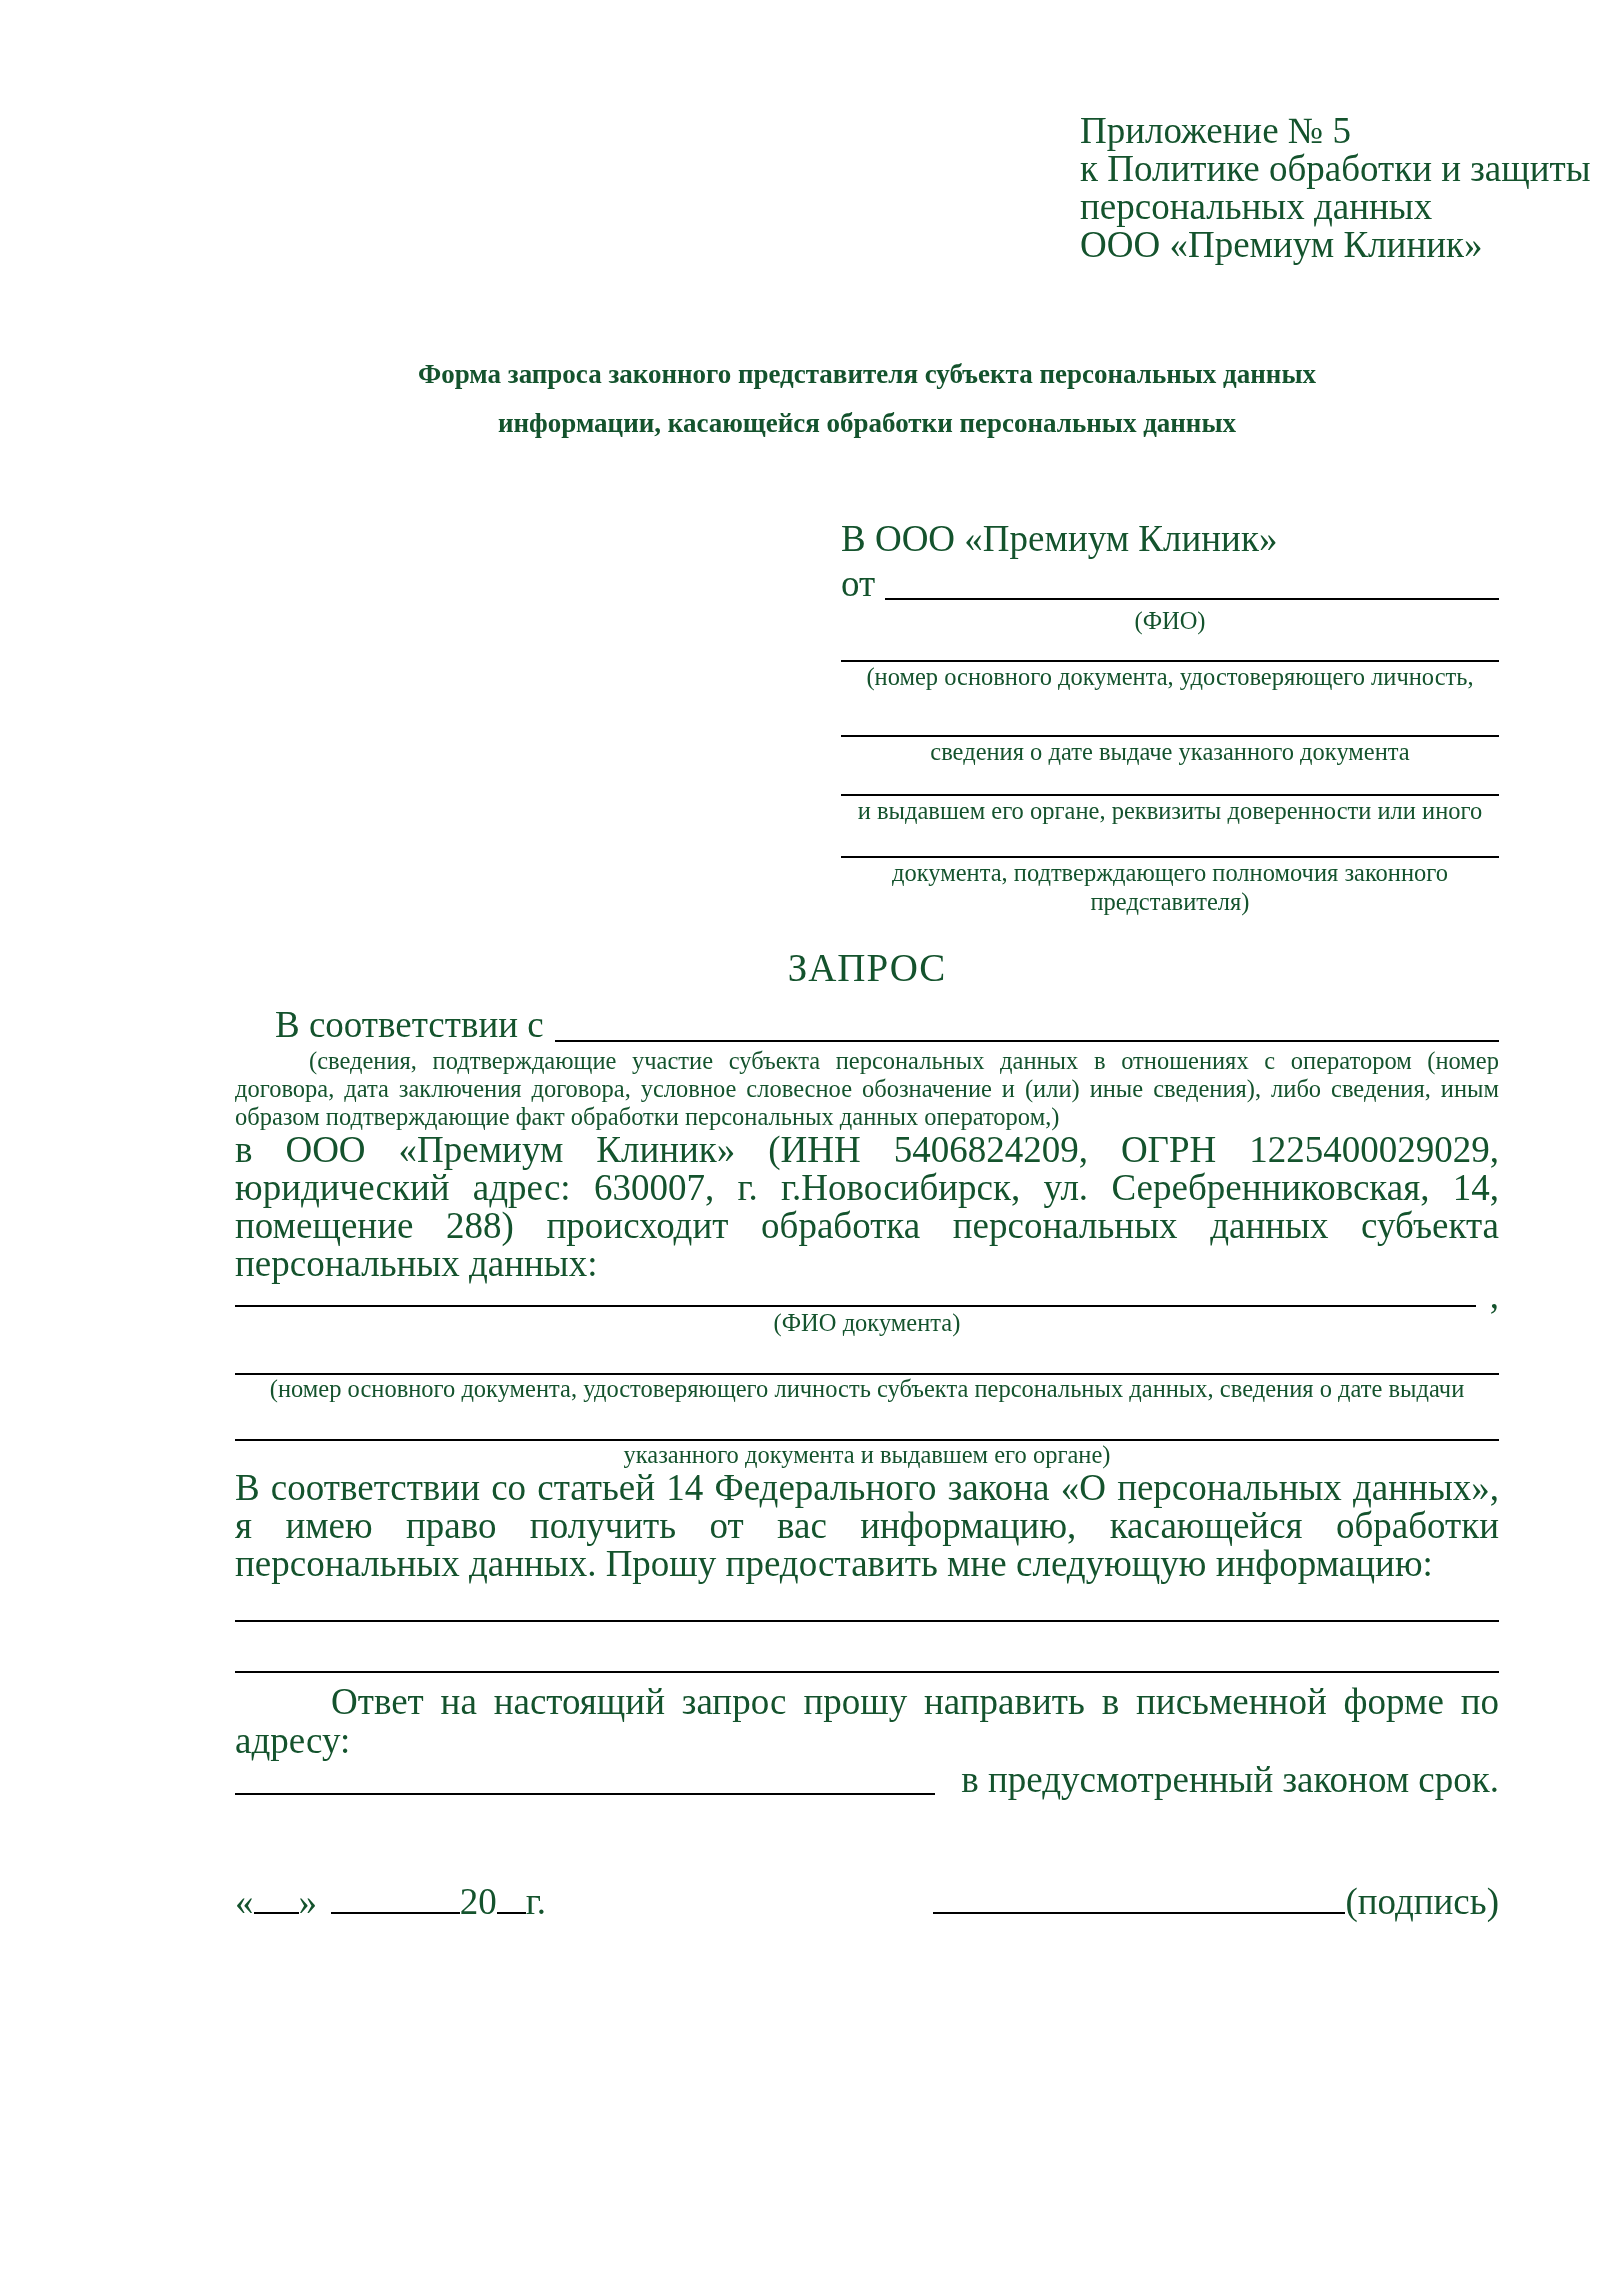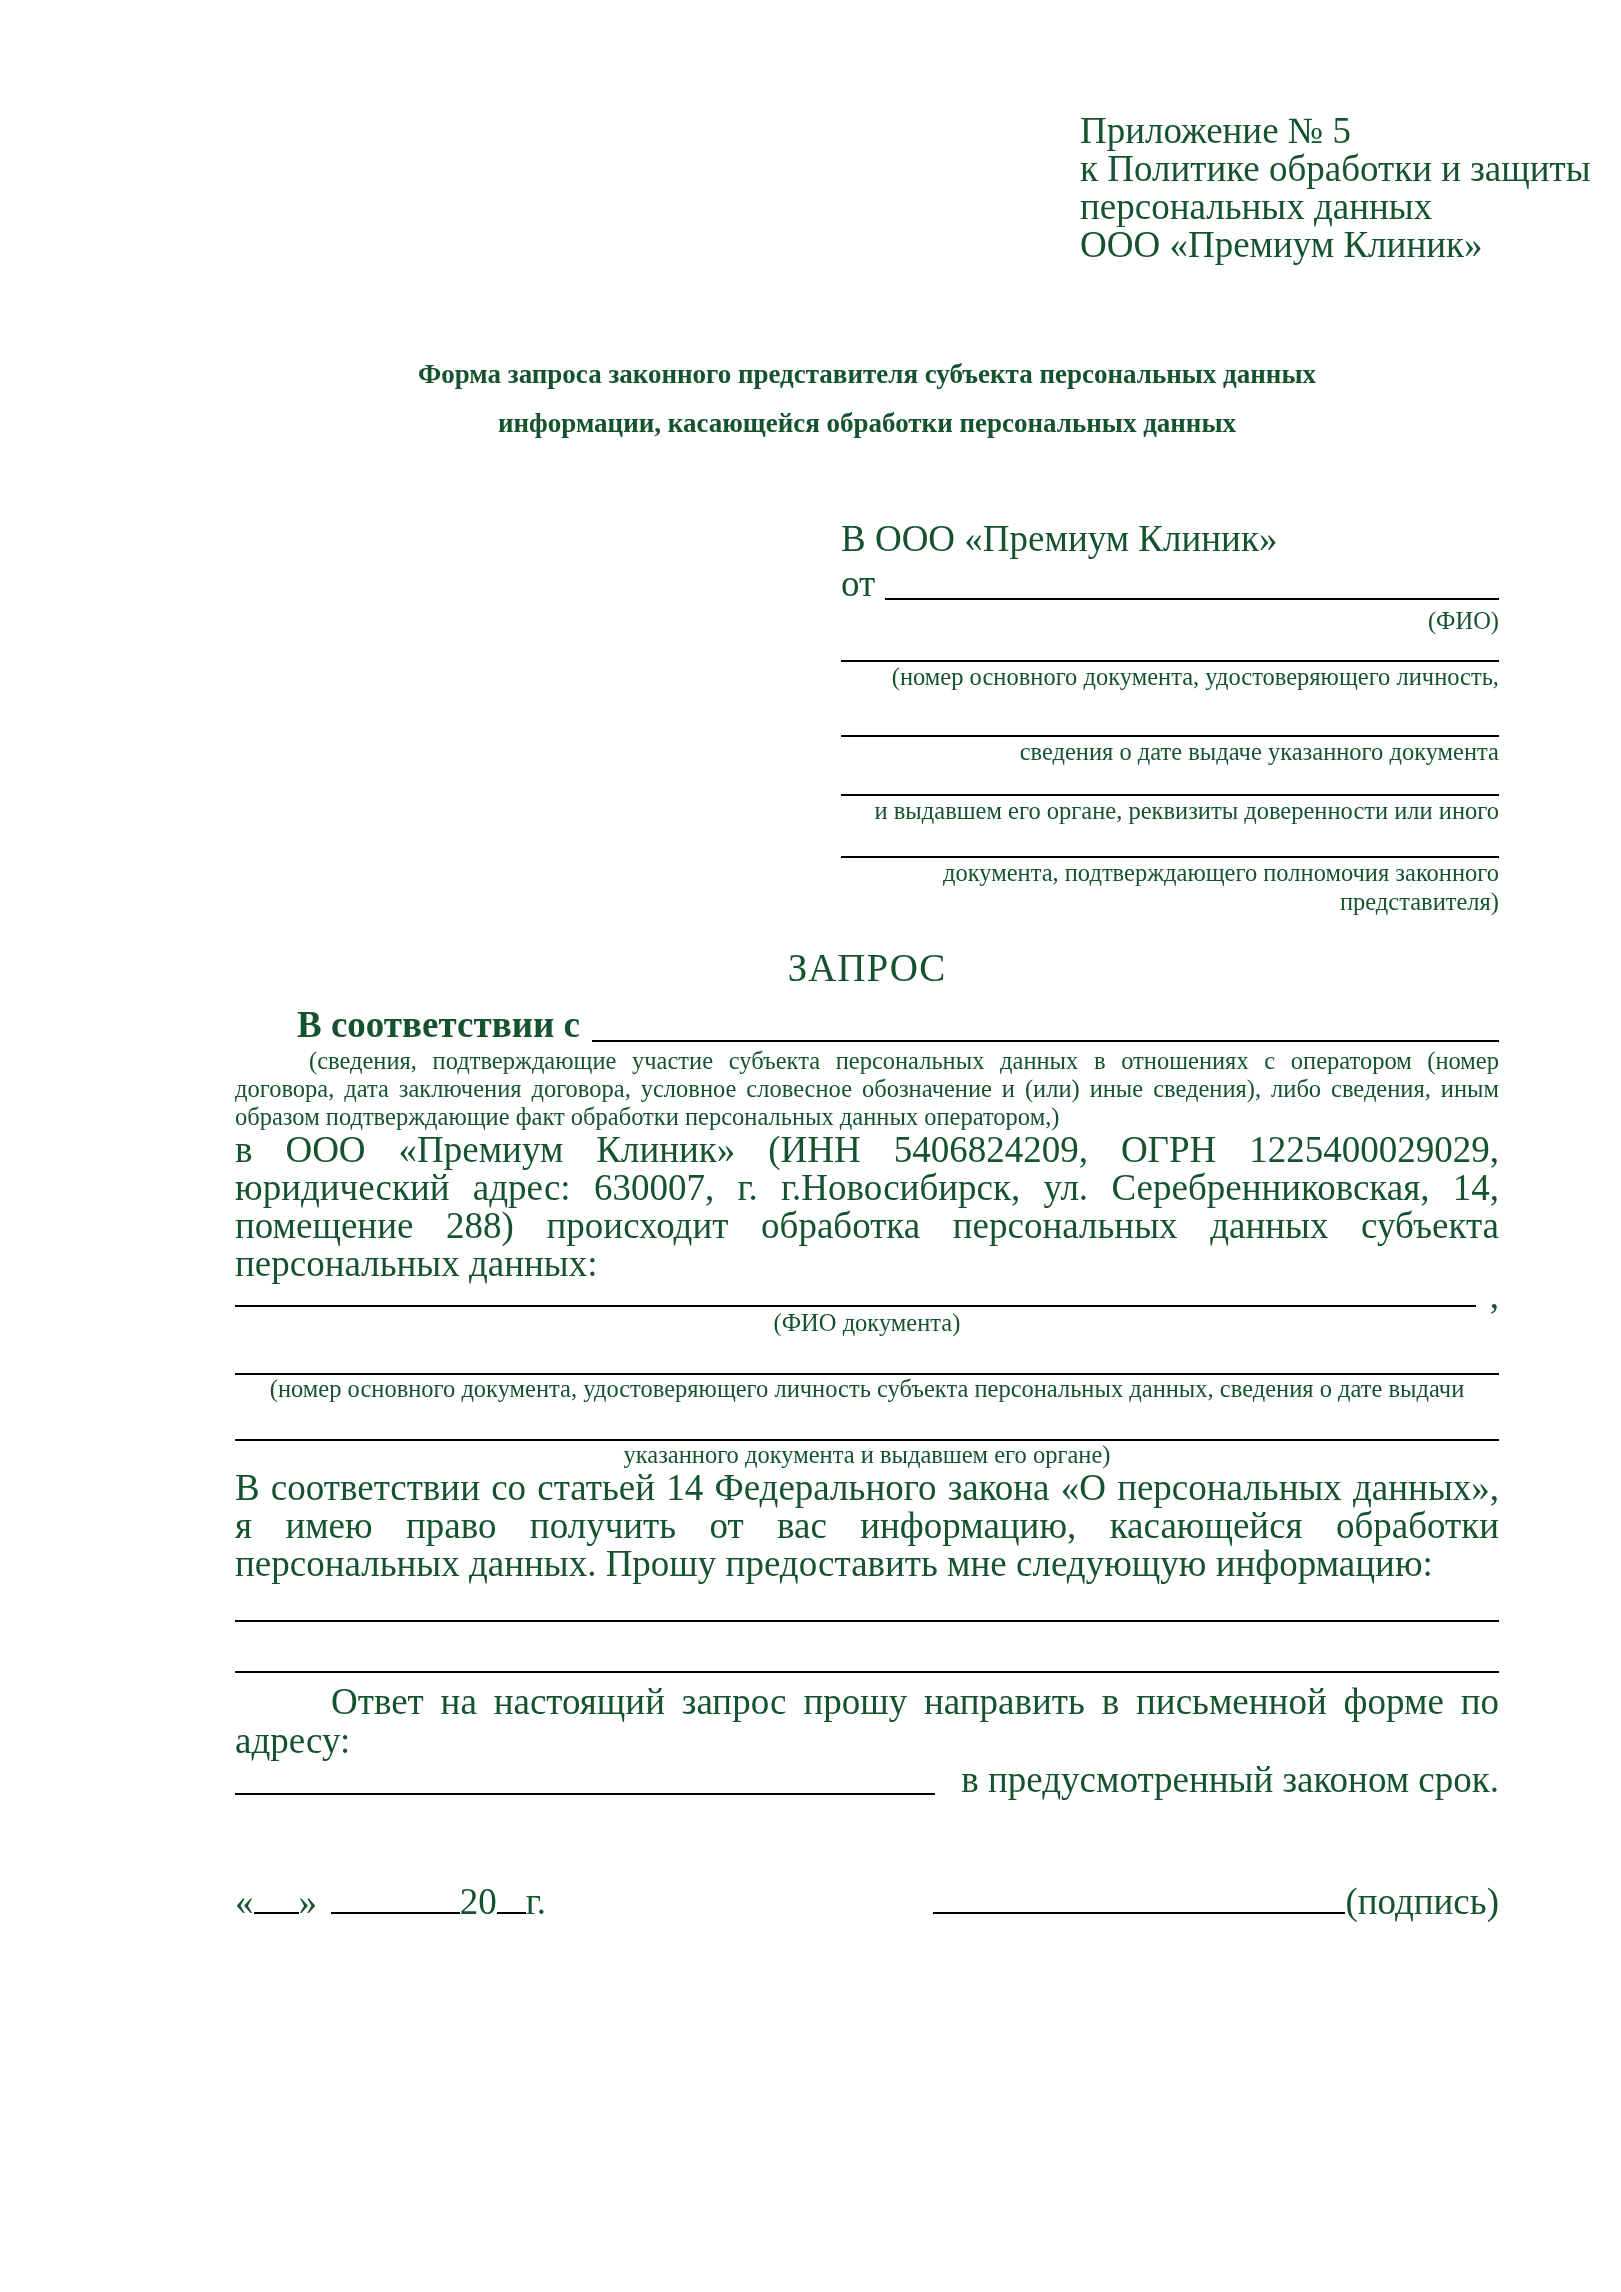--- a/index.html
+++ b/index.html
@@ -27,33 +27,33 @@
   .recipient .to-line { line-height:45px; white-space:nowrap; }
   .flex-row { display:flex; align-items:flex-end; }
   .from-row { height:45px; line-height:45px; }
   .fill {
     flex:1; border-bottom:2.9px solid #000;
     margin-bottom:5.9px; height:9.8px;
   }
   .from-row .fill { margin-left:9.8px; }
   .cap {
     font-size:24.5px; line-height:29px;
-    text-align:right;
+    text-align:center;
   }
   .blank-row { border-bottom:2.9px solid #000; }
   .b1 { height:27.4px; }
   .b2 { height:46px; }
   .b3 { height:30px; }
   .b4 { height:33px; }
   .request-heading {
     text-align:center; font-size:39px; line-height:45px;
     margin-top:29px; letter-spacing:1px;
   }
   .intro-row { height:45px; line-height:45px; margin-top:11.8px; }
-  .intro-row .prefix { margin-left:62px; white-space:nowrap;font-weight:bold; }
+  .intro-row .prefix { margin-left:40px; white-space:nowrap; }
   .intro-row .fill { margin-left:11.8px; margin-bottom:4.9px; }
   .intro-caption {
     font-size:24.5px; line-height:28px;
     text-align:justify; text-indent:74px;
   }
   .para { text-align:justify; line-height:38px; }
   .comma-row { height:25.5px; }
   .comma-row .fill { margin-bottom:2px; }
   .comma-row .comma { width:23.5px; line-height:25.5px; text-align:right; }
   .cap-wide { font-size:24.5px; line-height:28px; text-align:center; }

